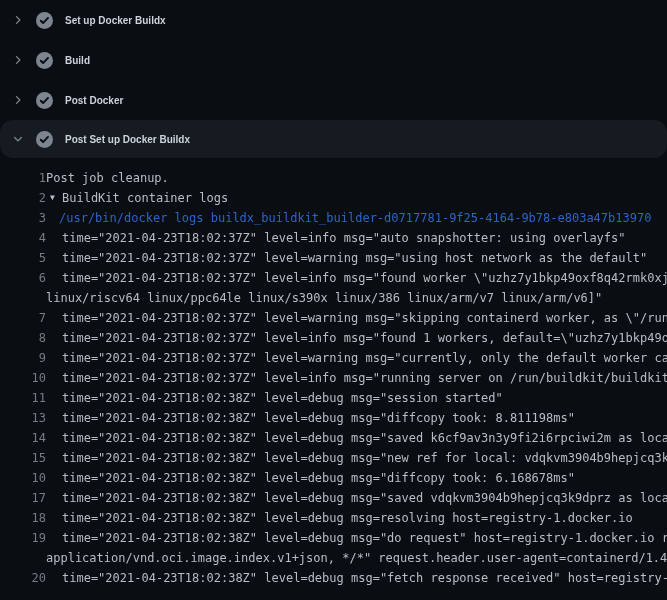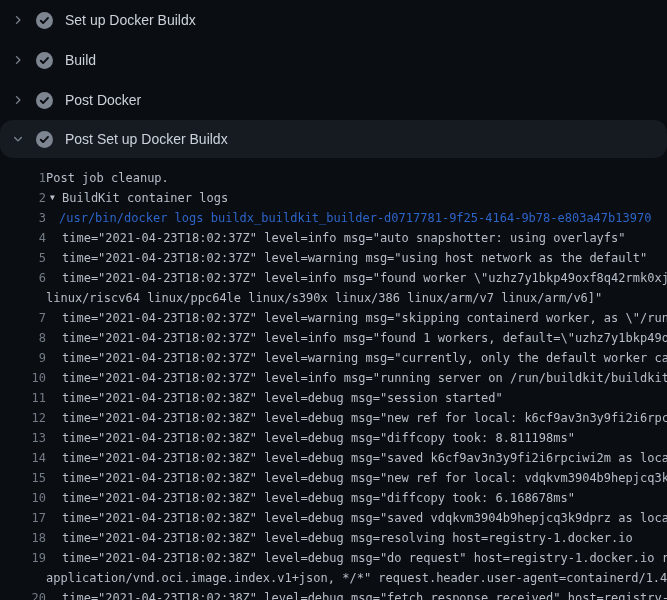--- a/index.html
+++ b/index.html
@@ -27,21 +27,21 @@
   }
   .chev{
     width:16px;height:16px;flex:none;display:flex;
     align-items:center;justify-content:center;margin-right:10px;
   }
   .chev svg{display:block;}
   .check{
     width:17px;height:17px;flex:none;margin-right:12px;
   }
   .step-label{
-    color:var(--step-label);font-size:14px;font-weight:400;
+    color:var(--step-label);font-size:10px;font-weight:700;
     white-space:nowrap;
   }
   
   .log{
     padding-top:10px;
   }
   .log-row{
     height:20px;display:flex;align-items:center;
     font-family:"DejaVu Sans Mono", monospace;
     font-size:12px;line-height:20px;
@@ -120,21 +120,20 @@
     <div class="log-row ind1 command"><span class="log-num">3</span><span class="log-text">/usr/bin/docker logs buildx_buildkit_builder-d0717781-9f25-4164-9b78-e803a47b13970</span></div>
     <div class="log-row ind1"><span class="log-num">4</span><span class="log-text">time="2021-04-23T18:02:37Z" level=info msg="auto snapshotter: using overlayfs"</span></div>
     <div class="log-row ind1"><span class="log-num">5</span><span class="log-text">time="2021-04-23T18:02:37Z" level=warning msg="using host network as the default"</span></div>
     <div class="log-row ind1"><span class="log-num">6</span><span class="log-text">time="2021-04-23T18:02:37Z" level=info msg="found worker \"uzhz7y1bkp49oxf8q42rmk0xj</span></div>
     <div class="log-row ind0"><span class="log-num"></span><span class="log-text">linux/riscv64 linux/ppc64le linux/s390x linux/386 linux/arm/v7 linux/arm/v6]"</span></div>
     <div class="log-row ind1"><span class="log-num">7</span><span class="log-text">time="2021-04-23T18:02:37Z" level=warning msg="skipping containerd worker, as \"/run</span></div>
     <div class="log-row ind1"><span class="log-num">8</span><span class="log-text">time="2021-04-23T18:02:37Z" level=info msg="found 1 workers, default=\"uzhz7y1bkp49o</span></div>
     <div class="log-row ind1"><span class="log-num">9</span><span class="log-text">time="2021-04-23T18:02:37Z" level=warning msg="currently, only the default worker ca</span></div>
     <div class="log-row ind1"><span class="log-num">10</span><span class="log-text">time="2021-04-23T18:02:37Z" level=info msg="running server on /run/buildkit/buildkit</span></div>
     <div class="log-row ind1"><span class="log-num">11</span><span class="log-text">time="2021-04-23T18:02:38Z" level=debug msg="session started"</span></div>
-    <div class="log-row ind1"><span class="log-num">12</span><span class="log-text">time="2021-04-23T18:02:38Z" level=debug msg="new ref for local: k6cf9av3n3y9fi2i6rpc</span></div>
     <div class="log-row ind1"><span class="log-num">13</span><span class="log-text">time="2021-04-23T18:02:38Z" level=debug msg="diffcopy took: 8.811198ms"</span></div>
     <div class="log-row ind1"><span class="log-num">14</span><span class="log-text">time="2021-04-23T18:02:38Z" level=debug msg="saved k6cf9av3n3y9fi2i6rpciwi2m as loca</span></div>
     <div class="log-row ind1"><span class="log-num">15</span><span class="log-text">time="2021-04-23T18:02:38Z" level=debug msg="new ref for local: vdqkvm3904b9hepjcq3k</span></div>
     <div class="log-row ind1"><span class="log-num">10</span><span class="log-text">time="2021-04-23T18:02:38Z" level=debug msg="diffcopy took: 6.168678ms"</span></div>
     <div class="log-row ind1"><span class="log-num">17</span><span class="log-text">time="2021-04-23T18:02:38Z" level=debug msg="saved vdqkvm3904b9hepjcq3k9dprz as loca</span></div>
     <div class="log-row ind1"><span class="log-num">18</span><span class="log-text">time="2021-04-23T18:02:38Z" level=debug msg=resolving host=registry-1.docker.io</span></div>
     <div class="log-row ind1"><span class="log-num">19</span><span class="log-text">time="2021-04-23T18:02:38Z" level=debug msg="do request" host=registry-1.docker.io r</span></div>
     <div class="log-row ind0"><span class="log-num"></span><span class="log-text">application/vnd.oci.image.index.v1+json, */*" request.header.user-agent=containerd/1.4</span></div>
     <div class="log-row ind1"><span class="log-num">20</span><span class="log-text">time="2021-04-23T18:02:38Z" level=debug msg="fetch response received" host=registry-</span></div>
   </div>

